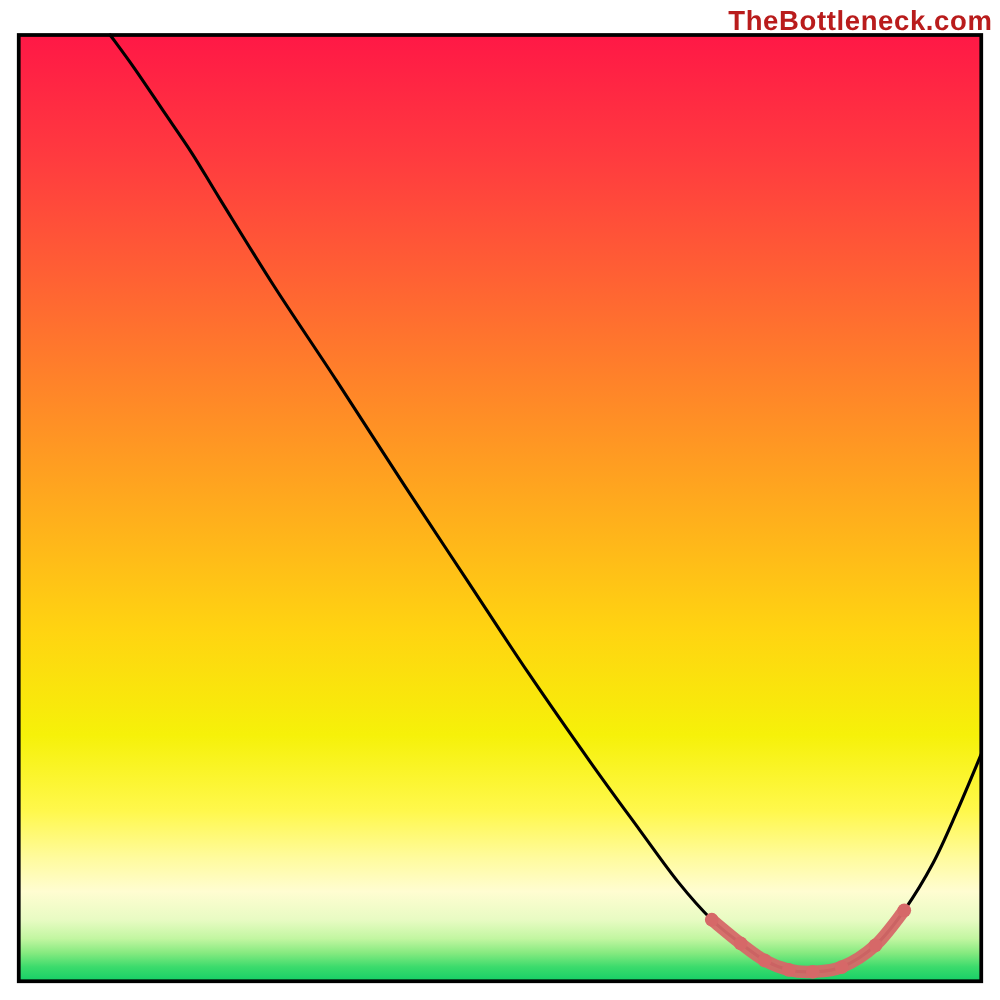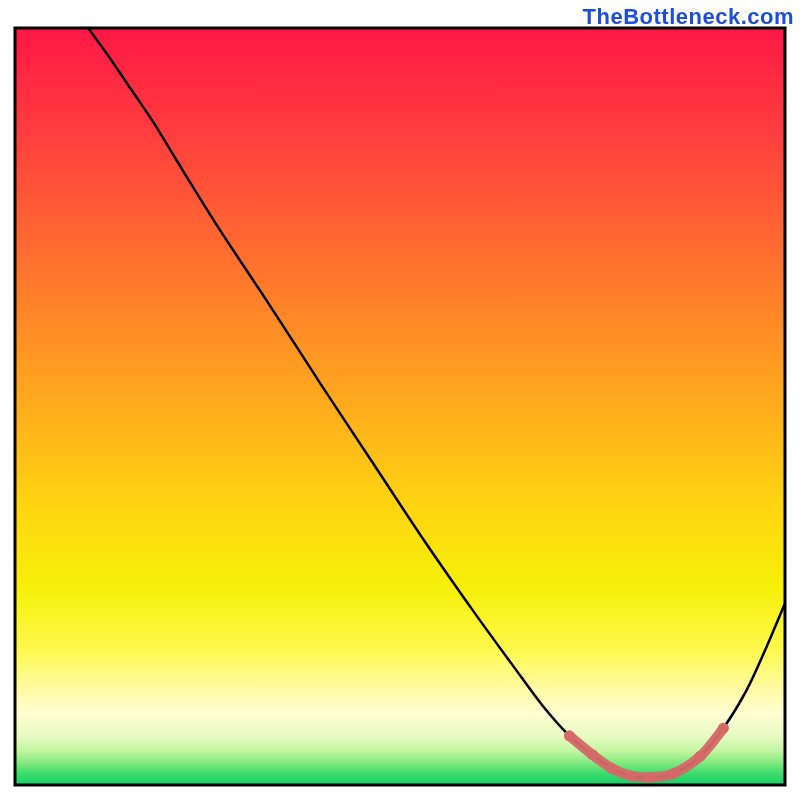--- a/index.html
+++ b/index.html
@@ -15,21 +15,21 @@
     position: relative;
     width: 800px;
     height: 800px;
   }
   .watermark {
     position: absolute;
     top: 4px;
     right: 6px;
     font-size: 22px;
     font-weight: bold;
-    color: #1d4ed8;
+    color: #b91c1c;
     letter-spacing: 0.5px;
     user-select: none;
   }
   svg {
     position: absolute;
     top: 0;
     left: 0;
   }
 </style>
 </head>

